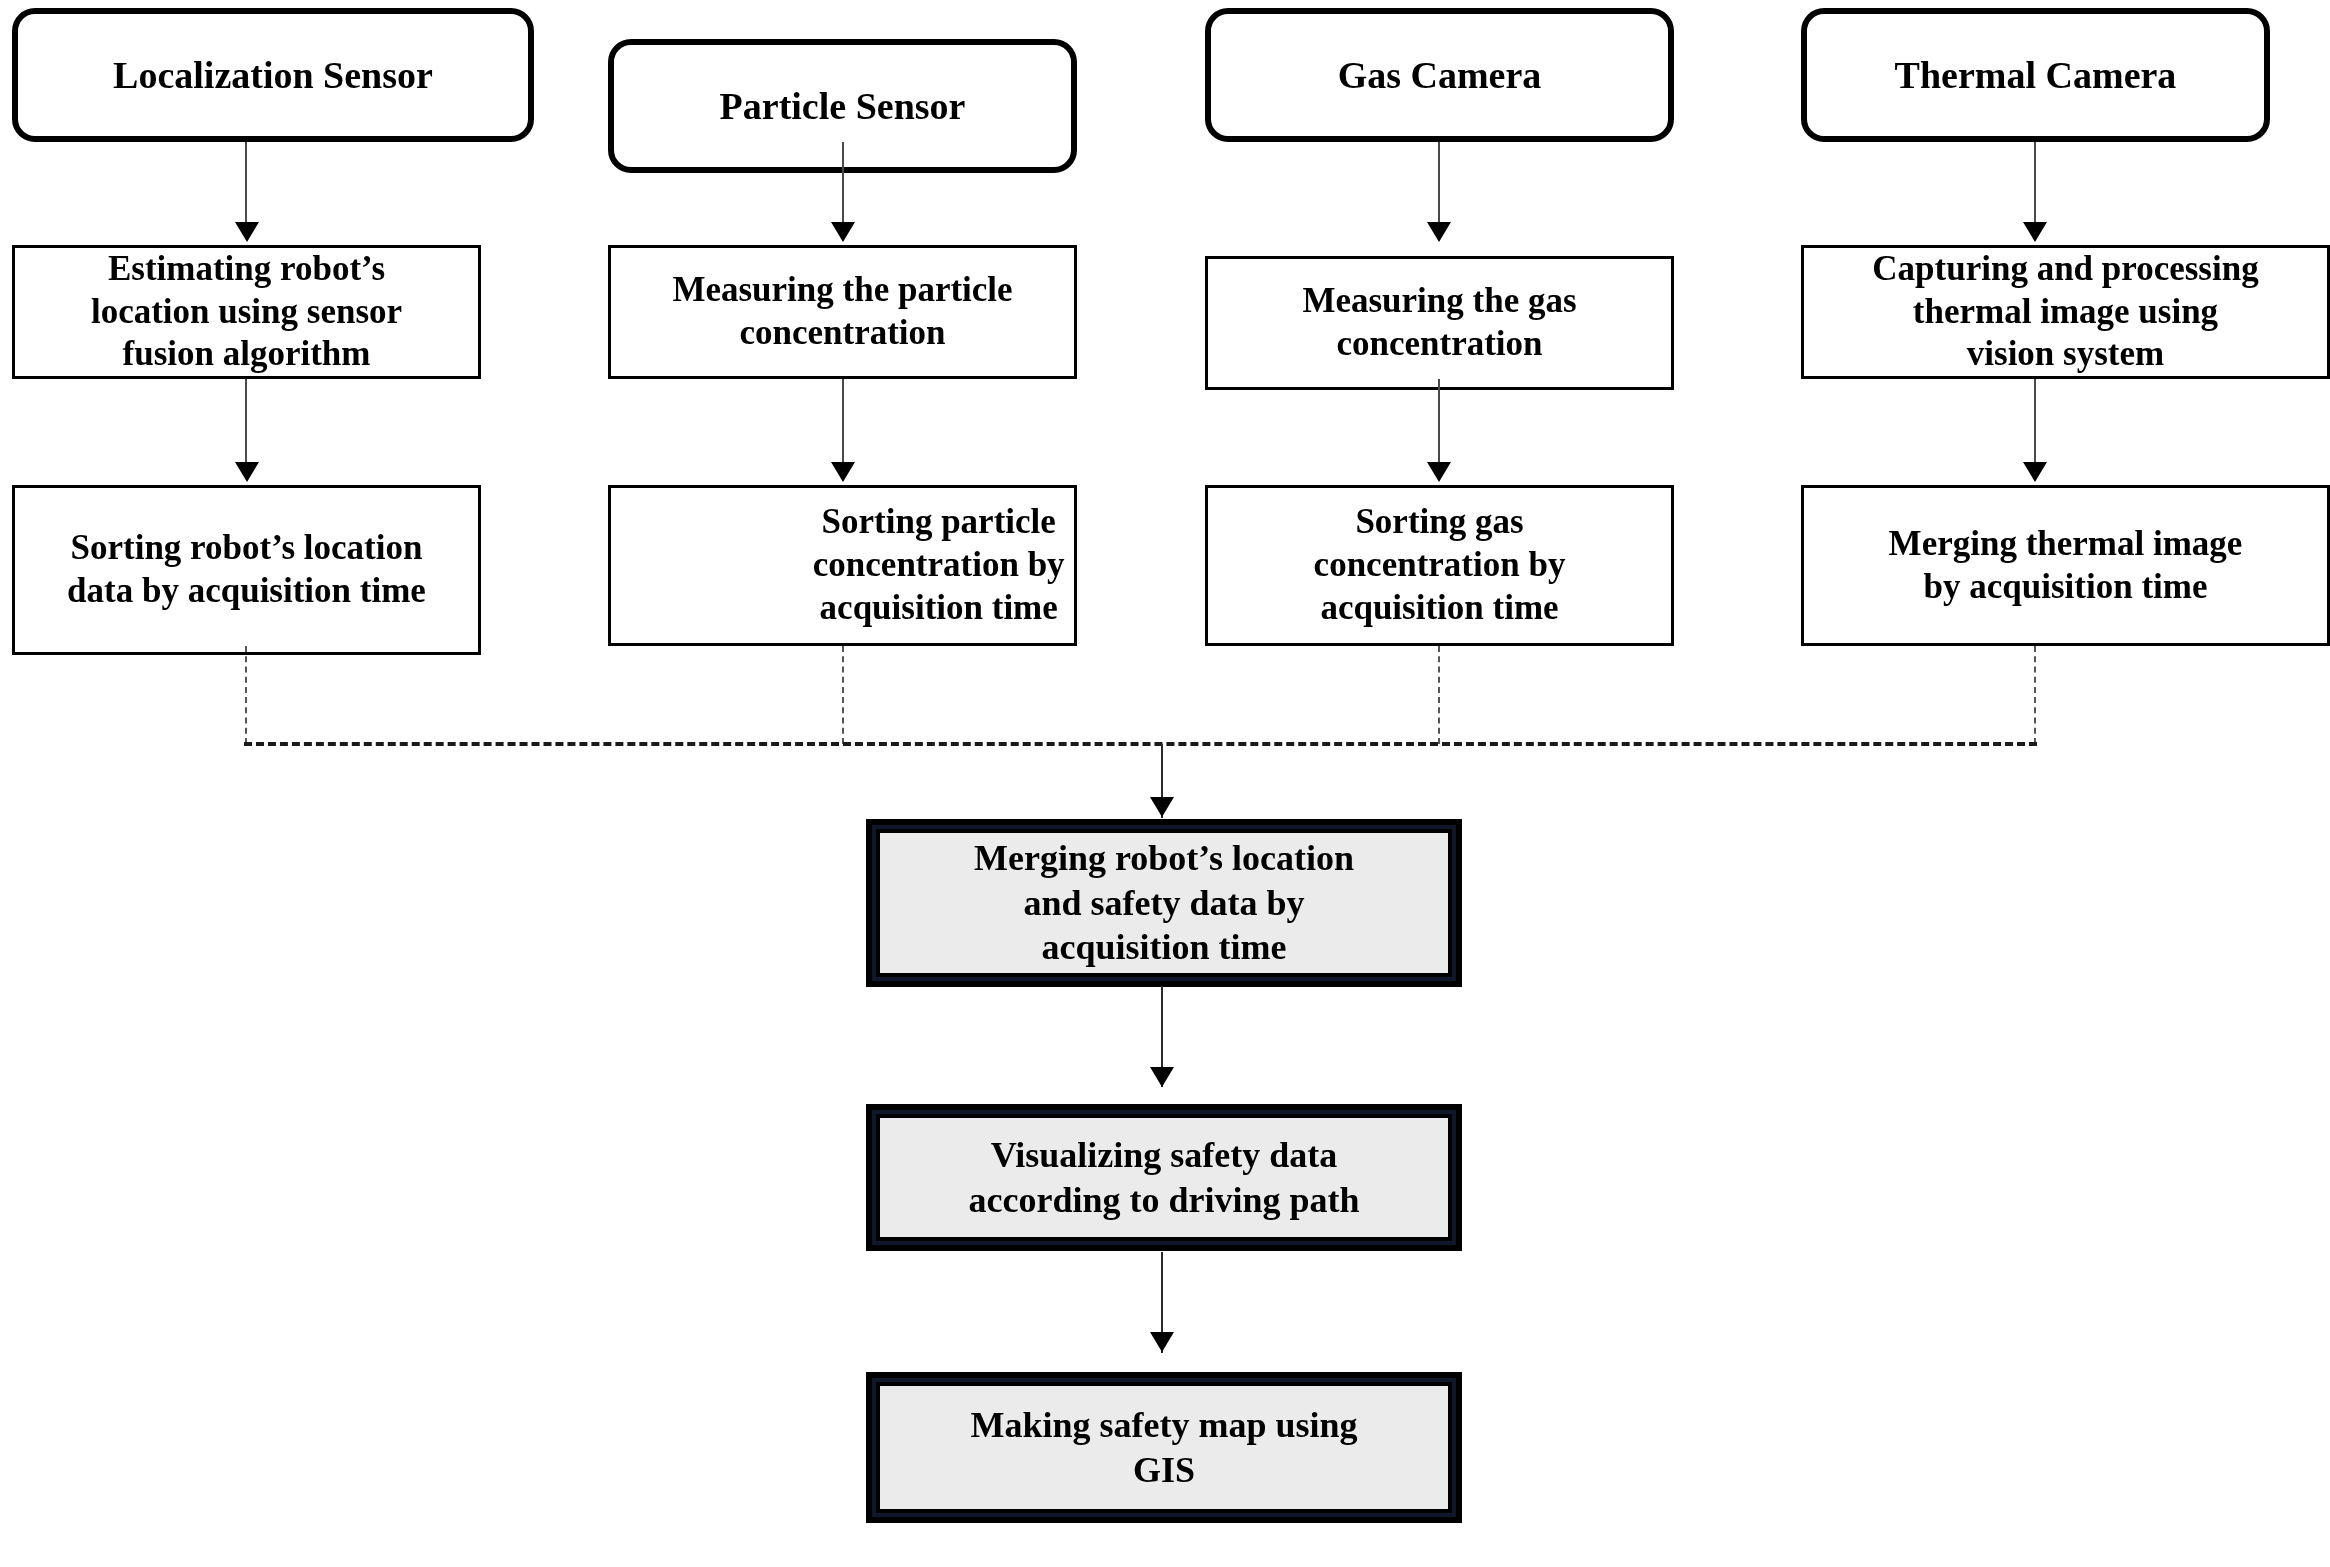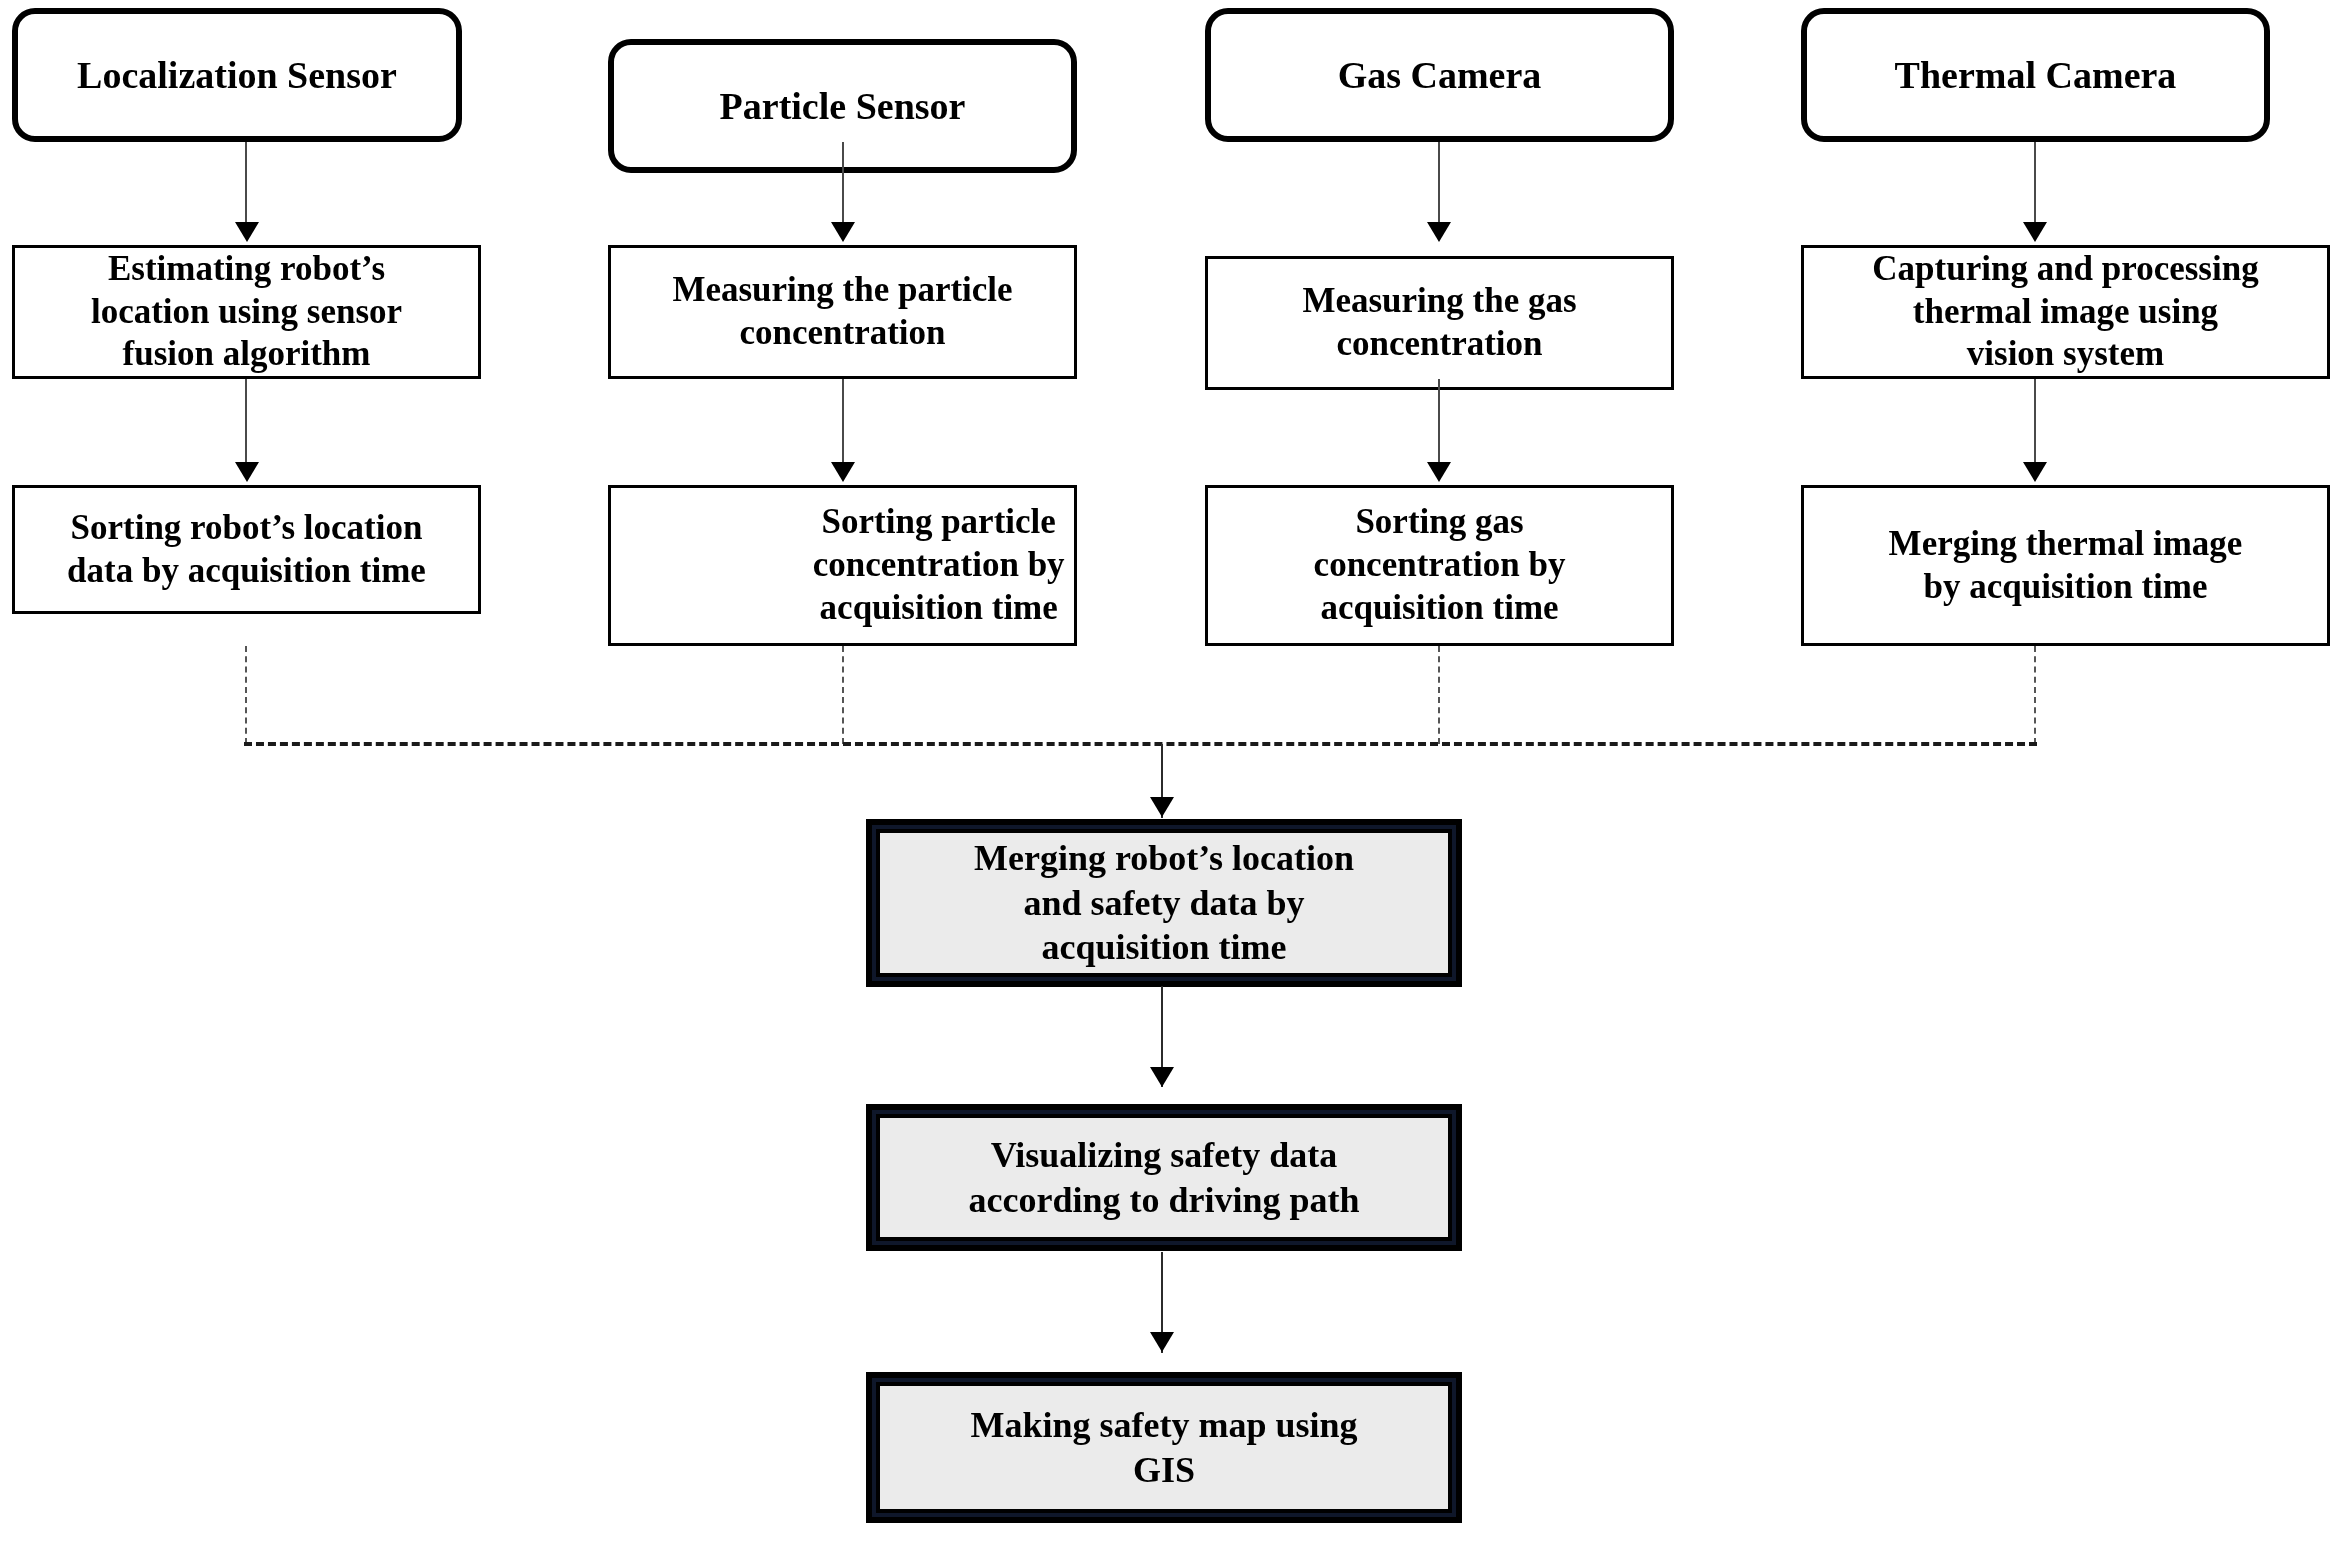--- a/index.html
+++ b/index.html
@@ -95,35 +95,35 @@
     position: absolute;
     height: 0;
     border-top: 4.7px dashed #1a1a1a;
   }
 </style>
 </head>
 <body>
 
 <div id="canvas">
 
-  <div class="node rounded" style="left:12px; top:8px; width:450px; height:134px;">
+  <div class="node rounded" style="left:12px; top:8px; width:522px; height:134px;">
     <span>Localization Sensor</span>
   </div>
   <div class="vline" style="left:245px; top:142px; height:86px;"></div>
   <div class="arrowhead" style="left:235px; top:222px;"></div>
 
   <div class="node rect" style="left:12px; top:245px; width:469px; height:134px;">
     <span>Estimating robot’s
 location using sensor
 fusion algorithm</span>
   </div>
   <div class="vline" style="left:245px; top:379px; height:88px;"></div>
   <div class="arrowhead" style="left:235px; top:462px;"></div>
 
-  <div class="node rect" style="left:12px; top:485px; width:469px; height:129px;">
+  <div class="node rect" style="left:12px; top:485px; width:469px; height:170px;">
     <span>Sorting robot’s location
 data by  acquisition time</span>
   </div>
   <div class="dashv" style="left:245px; top:646px; height:98px;"></div>
 
   <div class="node rounded" style="left:608px; top:8px; width:469px; height:134px;margin-top:31px;">
     <span>Particle Sensor</span>
   </div>
   <div class="vline" style="left:842px; top:142px; height:86px;"></div>
   <div class="arrowhead" style="left:831px; top:222px;"></div>

